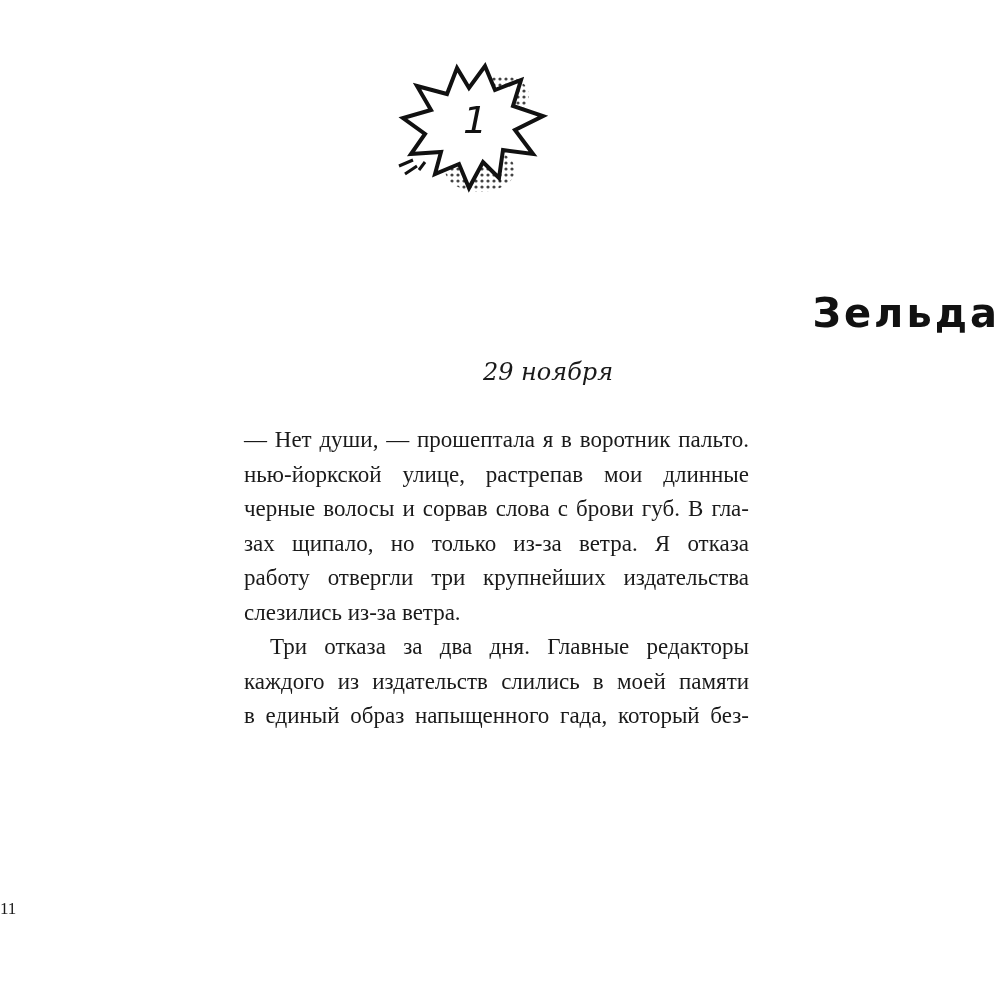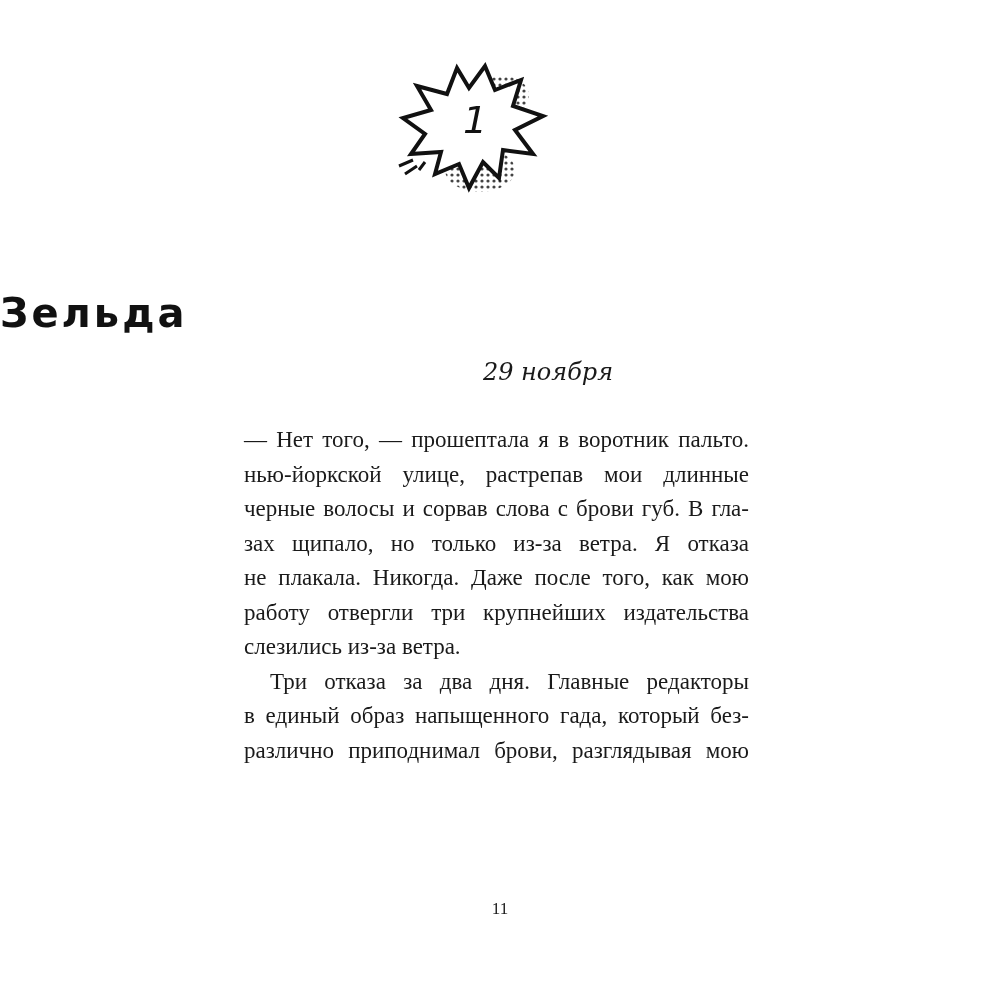--- a/index.html
+++ b/index.html
@@ -1,27 +1,27 @@
 <!DOCTYPE html>
 <html><head>
 <meta charset="utf-8">
 <style>
   html, body { margin:0; padding:0; background:#ffffff; }
   body { width:1000px; height:1000px; position:relative; overflow:hidden; color:#1a1a1a; }
   .burst { position:absolute; left:395px; top:58px; width:160px; height:140px; }
-  .chapter-title { position:absolute; left:0; width:1000px; top:290px; text-align:left;
+  .chapter-title { position:absolute; left:0; width:1000px; top:290px; text-align:right;
     font-family:"DejaVu Sans", sans-serif; font-weight:bold; font-size:40px; letter-spacing:3px; color:#111; }
   .chapter-date { position:absolute; left:0; width:1000px; top:358px; text-align:center;
     font-family:"DejaVu Serif", serif; font-style:italic; font-size:24px; color:#1a1a1a;margin-left:48px; }
   .body-text { position:absolute; left:244px; width:505px; top:423px;
     font-family:"Liberation Serif", serif; font-size:23px; line-height:34.5px; color:#1a1a1a; }
   .line { display:block; white-space:nowrap; text-align:justify; text-align-last:justify; }
   .line.last { text-align-last:left; }
   .line.indent { padding-left:26px; }
-  .page-number { position:absolute; left:0; width:1000px; top:899px; text-align:center;
+  .page-number { position:absolute; left:0; width:1000px; top:899px; text-align:left;
     font-family:"Liberation Serif", serif; font-size:17px; color:#1a1a1a; }
 </style>
 </head>
 <body>
 
 <div class="burst">
   <svg width="160" height="140" viewBox="0 0 160 140">
     <defs>
       <pattern id="dots" width="6" height="6" patternUnits="userSpaceOnUse">
         <circle cx="3" cy="3" r="1.6" fill="#222"></circle>
@@ -32,25 +32,24 @@
     <polygon points="90,8 100,32 126,22 118,48 148,58 120,72 138,96 108,92 104,120 88,104 74,130 64,106 40,116 46,94 16,96 30,76 8,60 36,52 22,28 52,36 62,10 74,30" fill="#ffffff" stroke="#111" stroke-width="4" stroke-linejoin="miter"></polygon>
     <path d="M4 108 L18 102 M10 116 L22 108 M24 112 L30 104" stroke="#111" stroke-width="3" fill="none"></path>
   </svg>
   <span style="position:absolute;left:0;top:40px;width:160px;text-align:center;font-family:'DejaVu Sans',sans-serif;font-style:italic;font-size:38px;color:#111;">1</span>
 </div>
 
 <div class="chapter-title">Зельда</div>
 <div class="chapter-date">29 ноября</div>
 
 <div class="body-text">
-  <span class="line">— Нет того, — прошептала я в воротник пальто.</span>
+  <span class="line">— Нет души, — прошептала я в воротник пальто.</span>
   <span class="line">нью-йоркской улице, растрепав мои длинные</span>
   <span class="line">черные волосы и сорвав слова с брови губ. В гла-</span>
   <span class="line">зах щипало, но только из-за ветра. Я отказа</span>
-  <span class="line">не плакала. Никогда. Даже после того, как мою</span>
   <span class="line">работу отвергли три крупнейших издательства</span>
   <span class="line last">слезились из-за ветра.</span>
   <span class="line indent">Три отказа за два дня. Главные редакторы</span>
+  <span class="line">каждого из издательств слились в моей памяти</span>
   <span class="line">в единый образ напыщенного гада, который без-</span>
-  <span class="line">различно приподнимал брови, разглядывая мою</span>
 </div>
 
 <div class="page-number">11</div>
 
 </body></html>

